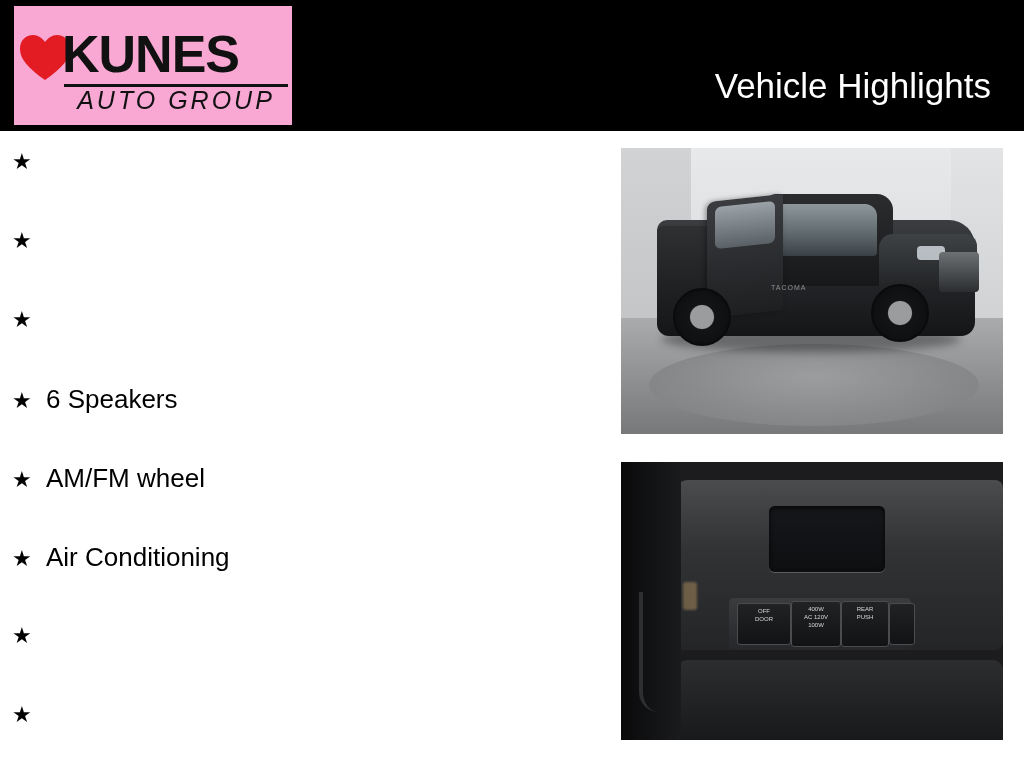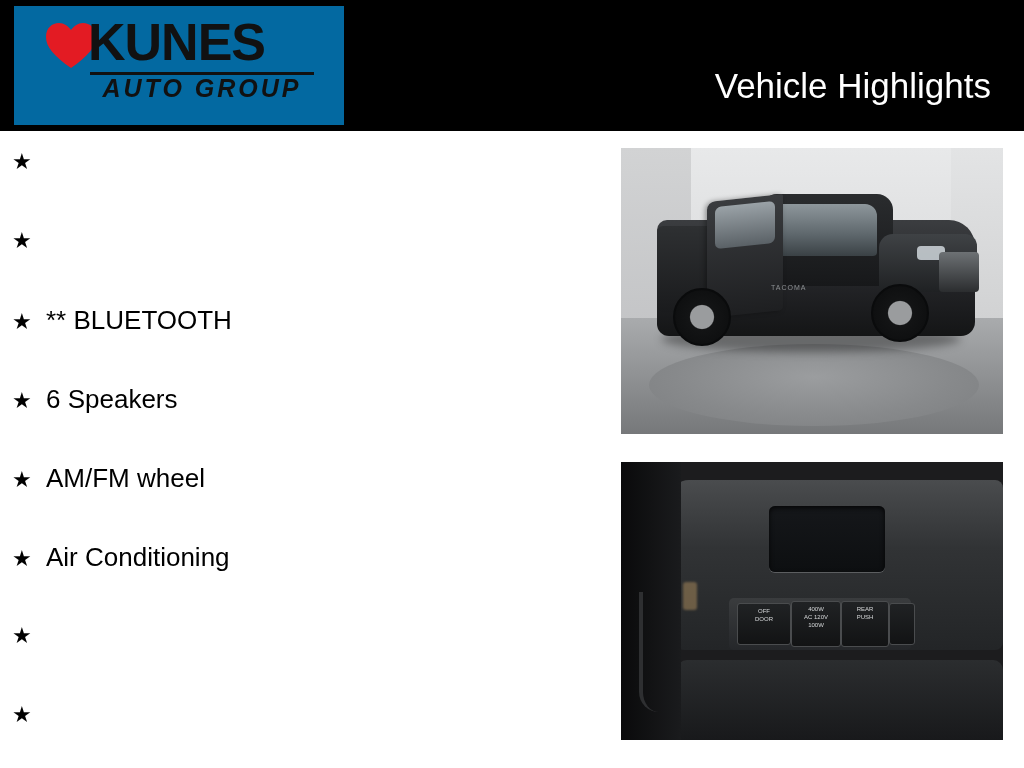--- a/index.html
+++ b/index.html
@@ -25,25 +25,26 @@
     position: absolute;
     left: 0; top: 0;
     width: 1024px;
     height: 131px;
     background: #000000;
   }
   .logo-box {
     position: absolute;
     left: 14px;
     top: 6px;
-    width: 330px;
+    width: 278px;
     height: 119px;
-    background: #0369a1;
+    background: #f9a8d4;
     display: flex;
     align-items: center;
+    justify-content: center;
     flex-direction: column;
   }
   .logo-inner {
     position: relative;
     width: 278px;
     height: 96px;
   }
   .logo-heart {
     position: absolute;
     left: 4px;
@@ -70,21 +71,21 @@
     height: 3px;
     background: #111111;
   }
   .logo-auto {
     position: absolute;
     left: 50px;
     top: 68px;
     width: 224px;
     text-align: center;
     font-family: "Liberation Sans", sans-serif;
-    font-weight: bold;
+    font-weight: normal;
     font-style: italic;
     font-size: 25px;
     letter-spacing: 3px;
     color: #111111;
   }
   .header-title {
     position: absolute;
     right: 33px;
     top: 50px;
     color: #ffffff;
@@ -338,21 +339,20 @@
     <div class="feature-row">
       <span class="bullet-star">★</span>
     </div>
 
     <div class="feature-row">
       <span class="bullet-star">★</span>
     </div>
 
     <div class="feature-row">
       <span class="bullet-star">★</span>
-      <span class="feature-text">** BLUETOOTH</span>
     </div>
 
     <div class="feature-row">
       <span class="bullet-star">★</span>
       <span class="feature-text">6 Speakers</span>
     </div>
 
     <div class="feature-row">
       <span class="bullet-star">★</span>
       <span class="feature-text">AM/FM wheel</span>

